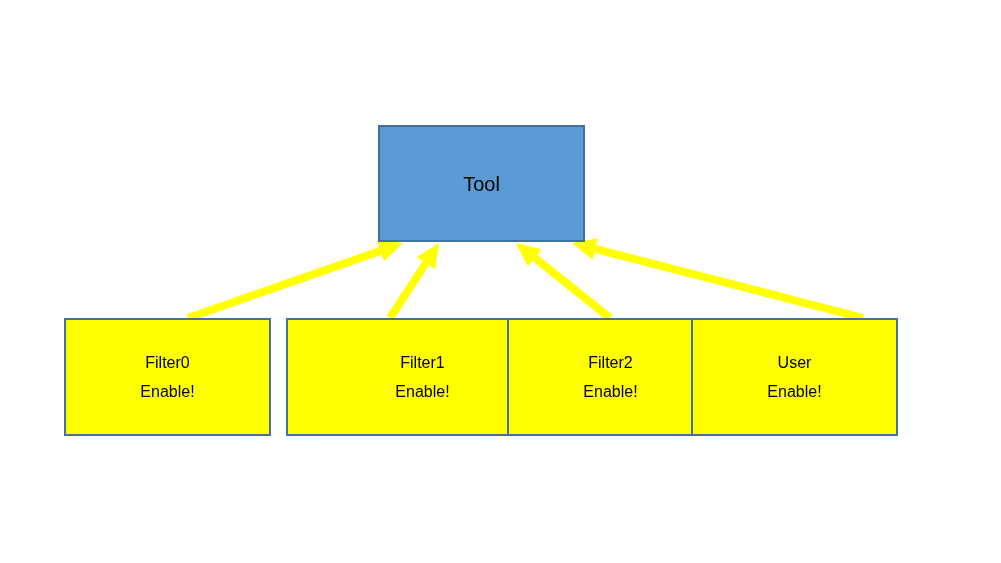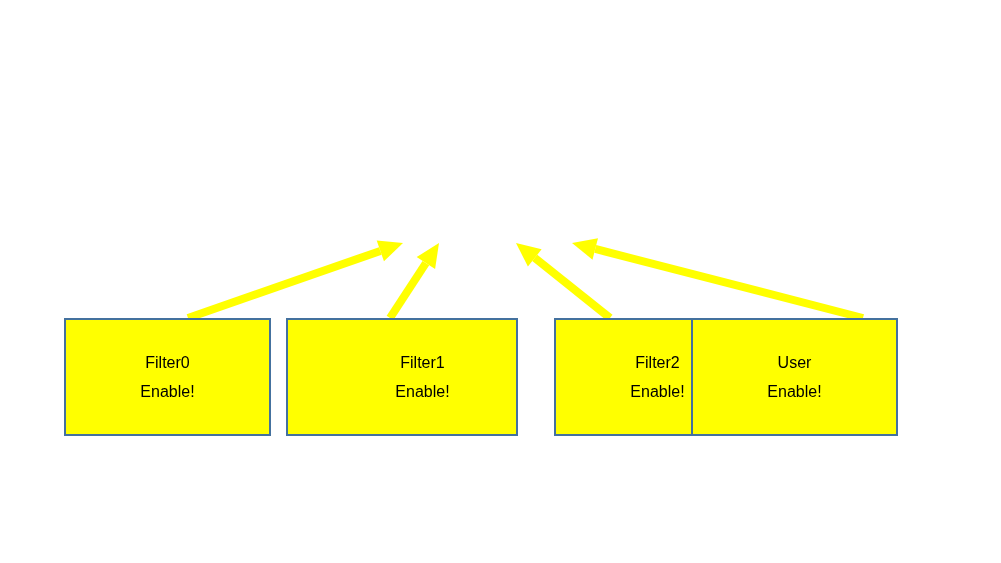--- a/index.html
+++ b/index.html
@@ -49,21 +49,21 @@
   .node-yellow {
     top: 318px;
     width: 207px;
     height: 118px;
     background: #ffff00;
     font-size: 16px;
     line-height: 29px;
   }
   .node-filter0 { left: 64px; }
   .node-filter1 { left: 286px; width: 232px; padding-left: 41px; }
-  .node-filter2 { left: 507px; margin-left: 47px; }
+  .node-filter2 { left: 507px; }
   .node-user    { left: 691px; }
   .annotation-enabled {
     position: absolute;
     left: 610px;
     top: 130px;
     font-size: 23px;
     line-height: 28px;
     color: #000000;
     white-space: nowrap;
   }
@@ -77,20 +77,23 @@
       <line x1="188" y1="318" x2="380.33919564530134" y2="250.90493175163905" stroke="#ffff00" stroke-width="8"></line>
       <polygon points="403,243 383.9622893648026,261.2911337475426 376.7161019258001,240.5187297557355" fill="#ffff00"></polygon>
       <line x1="390" y1="318" x2="425.8732339837509" y2="263.0919888003813" stroke="#ffff00" stroke-width="8"></line>
       <polygon points="439,243 435.08206218392564,269.1084232244954 416.6644057835761,257.0755543762671" fill="#ffff00"></polygon>
       <line x1="610" y1="318" x2="534.760306620307" y2="257.9683297502449" stroke="#ffff00" stroke-width="8"></line>
       <polygon points="516,243 541.6207910891693,249.3698558826042 527.8998221514447,266.56680361788557" fill="#ffff00"></polygon>
       <line x1="863" y1="318" x2="595.2405246337115" y2="248.98982593652357" stroke="#ffff00" stroke-width="8"></line>
       <polygon points="572,243 597.9858615212848,238.33791881273916 592.4951877461382,259.641733060308" fill="#ffff00"></polygon>
     </svg>
 
+  <div class="node node-tool">
+    <span>Tool</span>
+  </div>
 
 
   <div class="node node-yellow node-filter0">
     <span>Filter0</span>
     <span>Enable!</span>
   </div>
 
   <div class="node node-yellow node-filter1">
     <span>Filter1</span>
     <span>Enable!</span>

